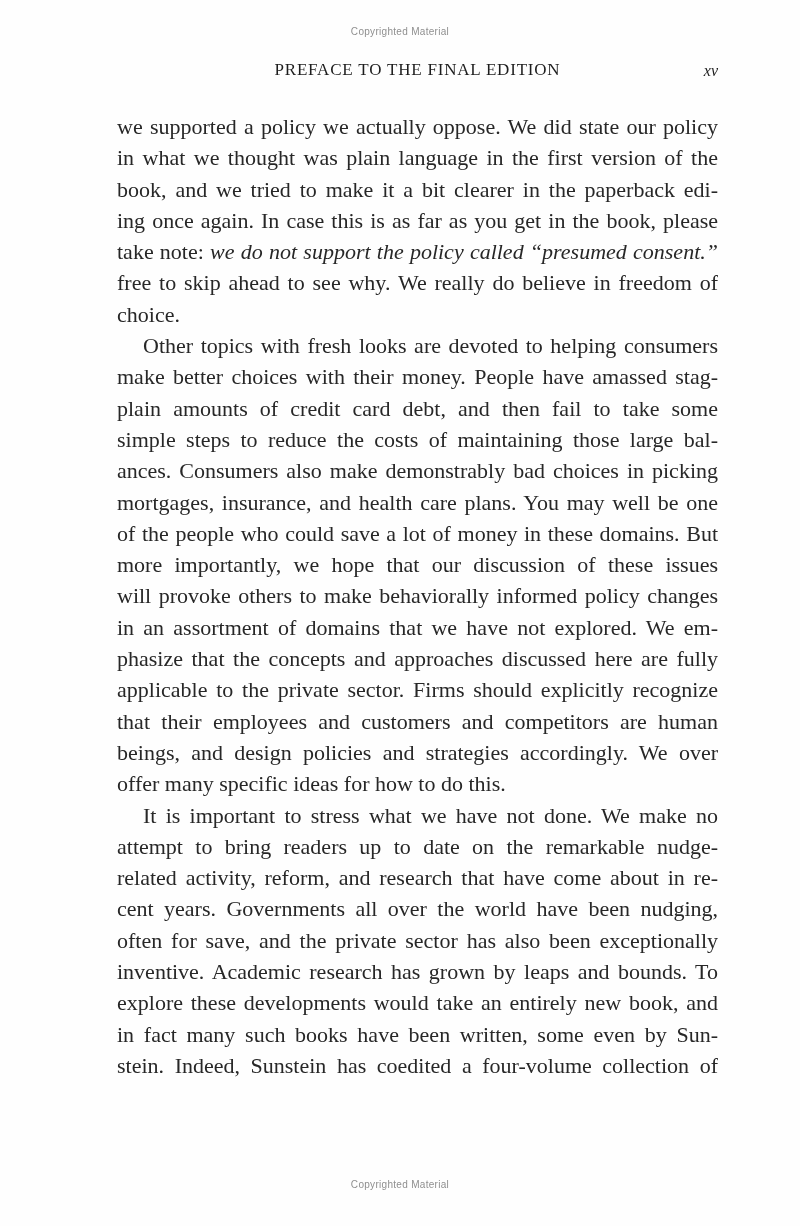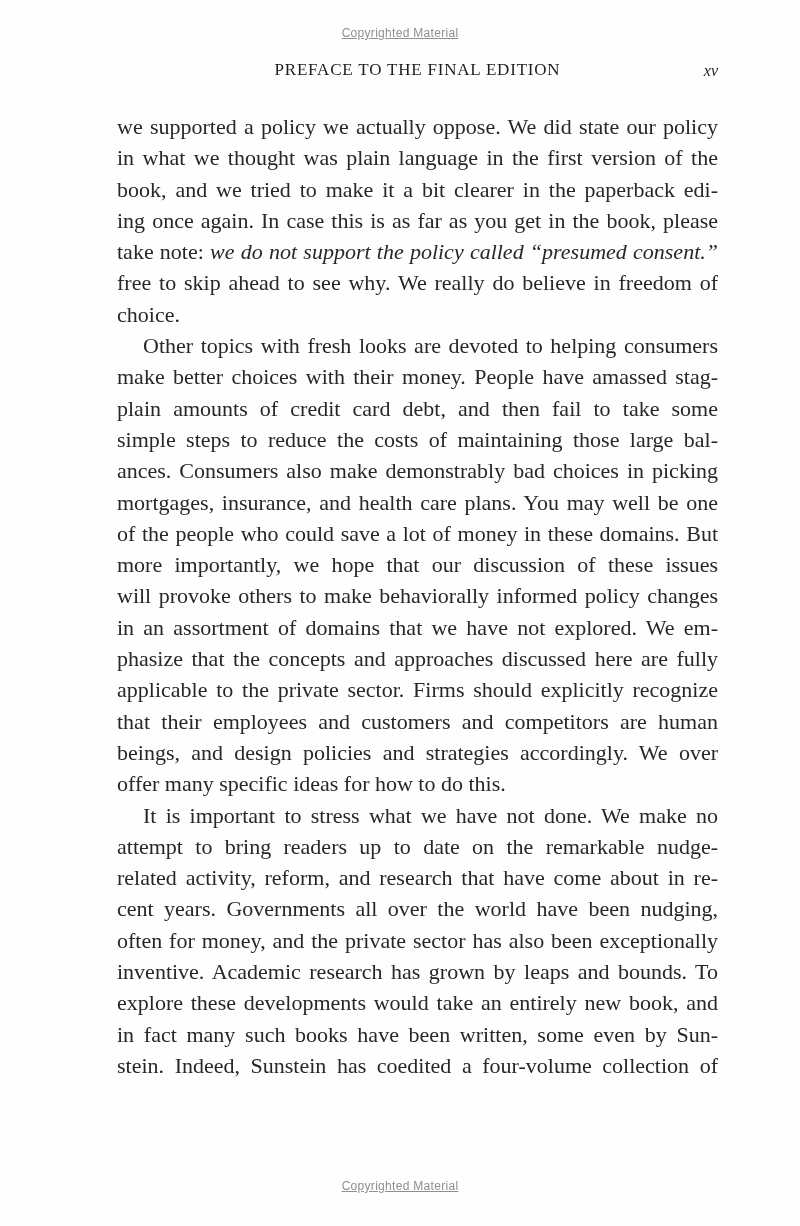--- a/index.html
+++ b/index.html
@@ -10,24 +10,23 @@
     background: #fefefe;
     font-family: "Liberation Serif", serif;
     overflow: hidden;
   }
   .watermark {
     position: absolute;
     left: 0;
     width: 100%;
     text-align: center;
     font-family: "Liberation Sans", sans-serif;
-    font-size: 12px;
+    font-size: 10px;
     letter-spacing: 0.3px;
     color: #8f8f8f;
-    text-decoration: underline;
   }
   .watermark.top { top: 26px; }
   .watermark.bottom { top: 1179px; }
   .header {
     position: absolute;
     top: 60px;
     left: 117px;
     width: 601px;
     height: 24px;
     color: #1d1d1d;
@@ -97,21 +96,21 @@
       <div class="line">in an assortment of domains that we have not explored. We em-</div>
       <div class="line">phasize that the concepts and approaches discussed here are fully</div>
       <div class="line">applicable to the private sector. Firms should explicitly recognize</div>
       <div class="line">that their employees and customers and competitors are human</div>
       <div class="line">beings, and design policies and strategies accordingly. We over</div>
       <div class="line endpara">offer many specific ideas for how to do this.</div>
       <div class="line indent">It is important to stress what we have not done. We make no</div>
       <div class="line">attempt to bring readers up to date on the remarkable nudge-</div>
       <div class="line">related activity, reform, and research that have come about in re-</div>
       <div class="line">cent years. Governments all over the world have been nudging,</div>
-      <div class="line">often for money, and the private sector has also been exceptionally</div>
+      <div class="line">often for save, and the private sector has also been exceptionally</div>
       <div class="line">inventive. Academic research has grown by leaps and bounds. To</div>
       <div class="line">explore these developments would take an entirely new book, and</div>
       <div class="line">in fact many such books have been written, some even by Sun-</div>
       <div class="line">stein. Indeed, Sunstein has coedited a four-volume collection of</div>
     </div>
 
   <div class="watermark bottom">Copyrighted Material</div>
 </div>
 
 </body></html>

